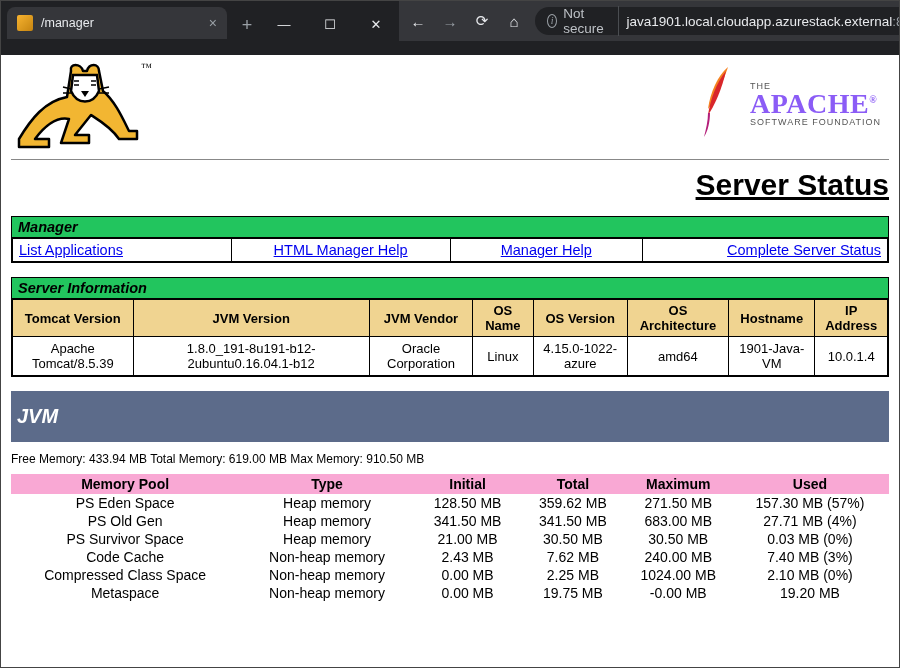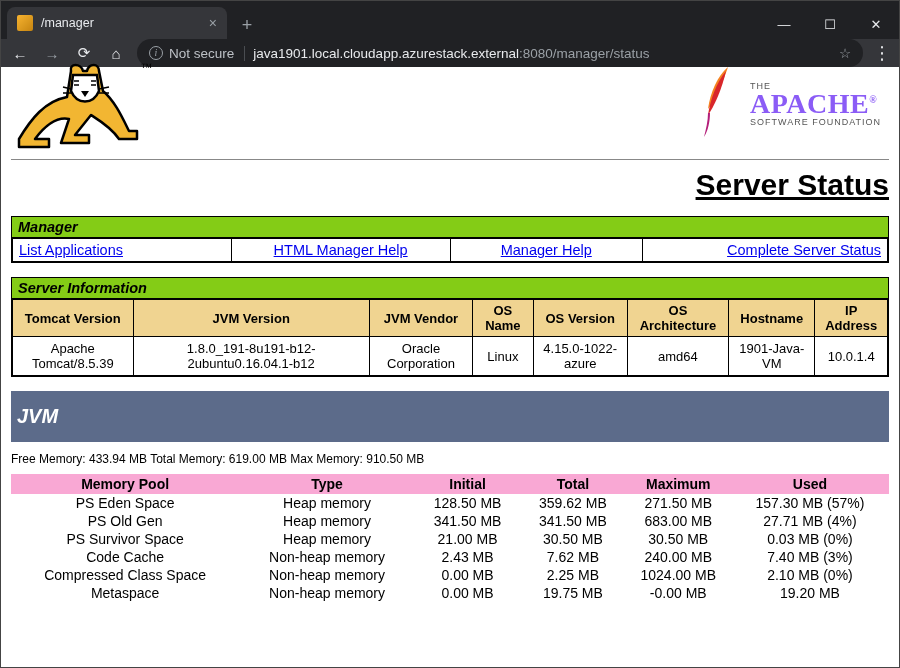--- a/index.html
+++ b/index.html
@@ -1,19 +1,19 @@
 <!DOCTYPE html>
 <html><head>
 <meta charset="utf-8">
 <style>
   * { box-sizing: border-box; }
   html, body { margin: 0; padding: 0; font-family: Arial, Helvetica, sans-serif; }
   body { width: 900px; height: 668px; background: #fff; overflow: hidden; border: 1px solid #444;}
   
-  .chrome { background: #202124; color: #e8eaed; height: 54px; display: flex; flex-direction: column; }
+  .chrome { background: #202124; color: #e8eaed; height: 54px; display: flex; flex-direction: row; }
   .titlebar { height: 38px; display: flex; align-items: flex-end; }
   .tab { margin-left: 6px; margin-top: 6px; height: 32px; width: 220px; background: #35363a; border-radius: 8px 8px 0 0; display: flex; align-items: center; padding: 0 10px; gap: 8px; font-size: 12.5px; color: #e8eaed; }
   .tab .favicon { width: 16px; height: 16px; background: linear-gradient(135deg,#f7b330,#c58410); border-radius: 2px; }
   .tab .close { margin-left: auto; font-size: 14px; color: #9aa0a6; }
   .newtab { width: 28px; height: 28px; margin-left: 6px; display: flex; align-items: center; justify-content: center; color: #9aa0a6; font-size: 18px; }
   .wincontrols { margin-left: auto; display: flex; }
   .wincontrols div { width: 46px; height: 30px; display: flex; align-items: center; justify-content: center; color: #e8eaed; font-size: 13px; }
   .toolbar { height: 40px; background: #35363a; display: flex; align-items: center; padding: 0 8px; gap: 10px; font-size: 15px; }
   .toolbar .nav-ico { color: #9aa0a6; width: 22px; text-align: center; }
   .toolbar .nav-ico.active { color: #e8eaed; }
@@ -37,21 +37,21 @@
   .feather svg path.f2 { fill:#f58220; }
   .feather svg path.f3 { fill:#b41f7a; }
   .apache-text .small { font-size:9px; color:#555; letter-spacing:1px; }
   .apache-text .big { font-family: Georgia, serif; font-size:28px; color:#8b5cf6; font-weight:600; letter-spacing:0.5px; line-height:0.9; }
 
   hr.pghr { border:0; border-top:1px solid #888; margin:6px 0 8px; }
   h1.page-title { text-align:right; font-size:30px; margin:4px 0 14px; font-weight:bold;text-decoration:underline; }
 
   table { border-collapse: collapse; width:100%; }
   .tbl-outer { border:1px solid #000; margin-bottom:14px; }
-  .band { background:#84cc16; font-weight:bold; font-style:italic; padding:2px 6px; font-size:14.5px; border-bottom:1px solid #000; }
+  .band { background:#22c55e; font-weight:bold; font-style:italic; padding:2px 6px; font-size:14.5px; border-bottom:1px solid #000; }
   .mgr-row td { border:1px solid #000; background:#fff; text-align:center; padding:3px 6px; font-size:14.5px; }
   .mgr-row td:first-child { text-align:left; }
   .mgr-row a { color:#0000ee; text-decoration:underline; }
   .mgr-row td:last-child { text-align:right; }
 
   .srv-head th { background:#f0d491; border:1px solid #000; font-weight:bold; padding:3px 5px; font-size:13px; text-align:center; }
   .srv-row td { border:1px solid #000; background:#fff; text-align:center; padding:4px 4px; font-size:13px; }
 
   .jvm-bar { background:#5c6b8a; color:#fff; font-weight:bold; font-style:italic; font-size:20px; padding:14px 6px; margin-top:6px; }
   .mem-line { font-size:12px; margin:10px 0 8px; }

